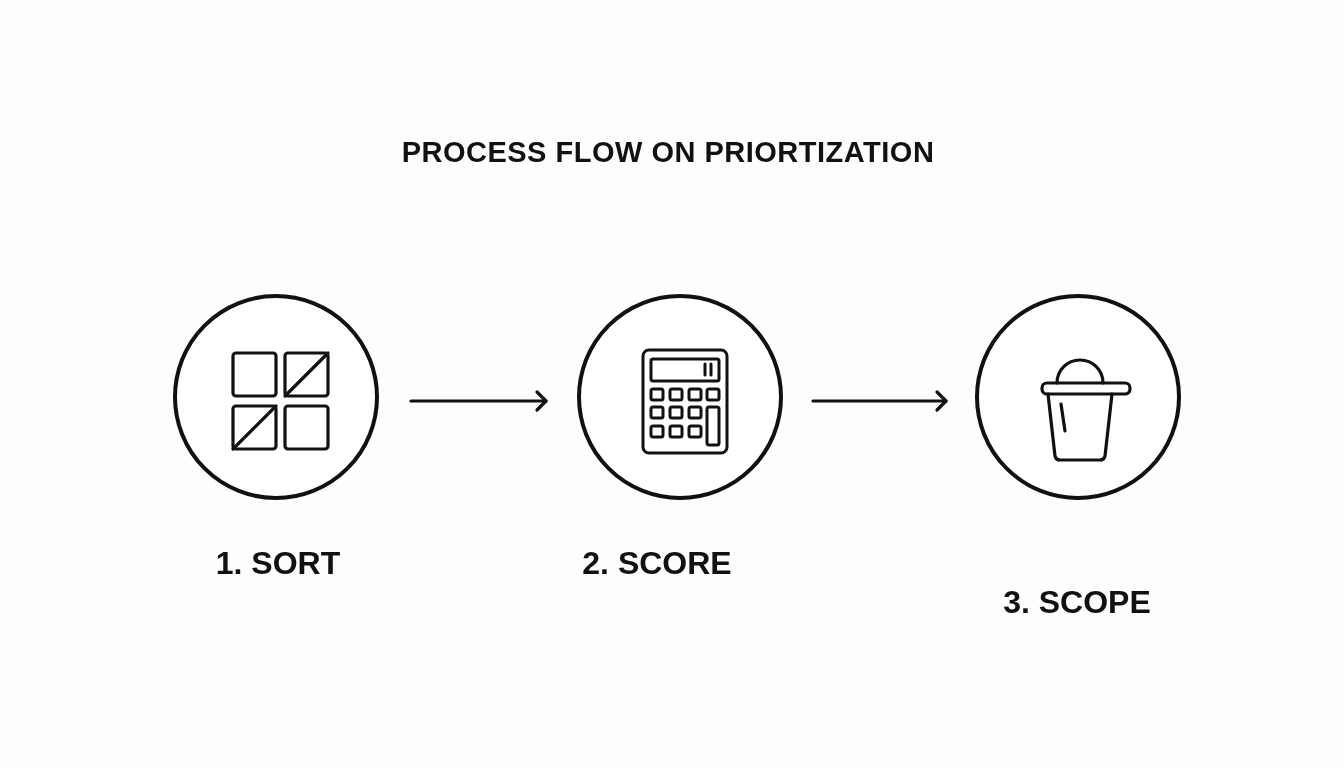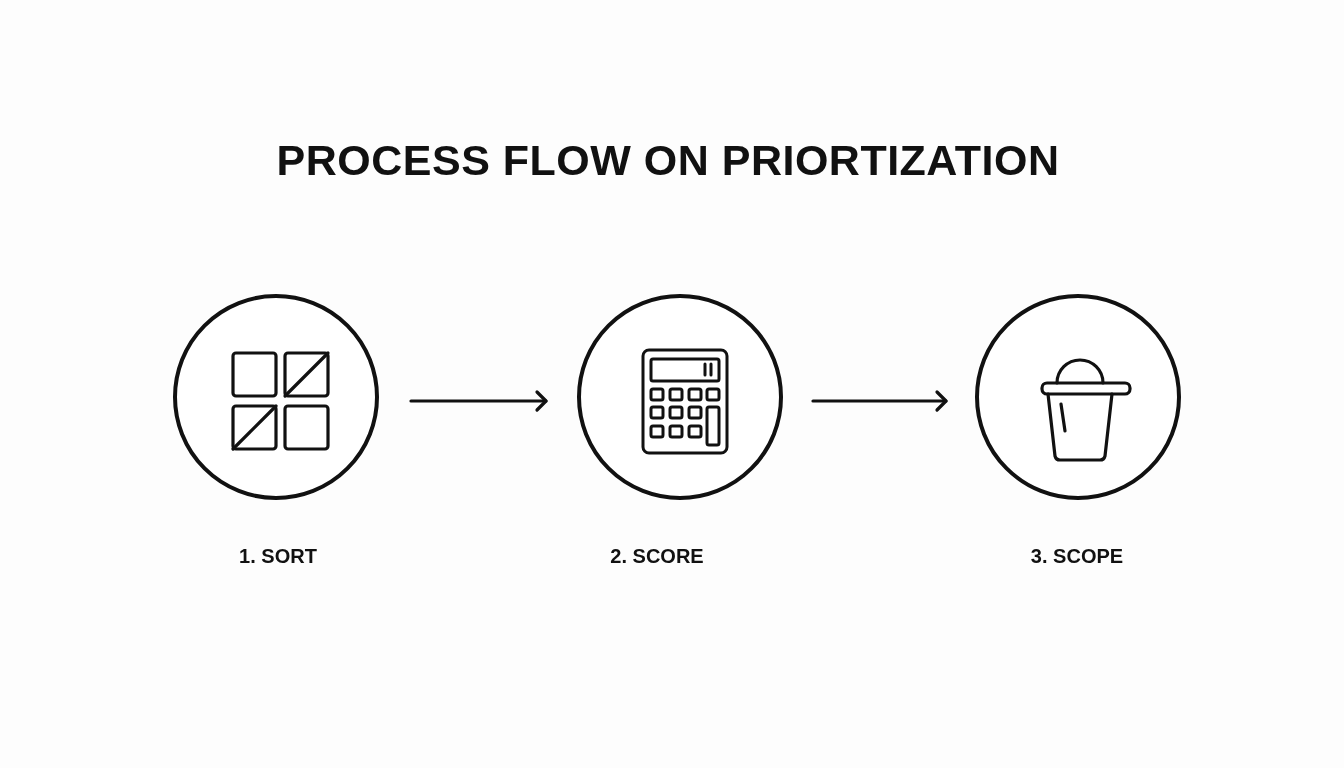--- a/index.html
+++ b/index.html
@@ -3,32 +3,32 @@
   <meta charset="utf-8">
   <style>
     html, body { margin: 0; padding: 0; }
     body {
       width: 1344px; height: 768px; background: #fdfdfd;
       position: relative; overflow: hidden;
       font-family: "Liberation Sans", "DejaVu Sans", sans-serif; color: #111;
     }
     .title {
       position: absolute; left: 0; width: 1344px; top: 136px;
-      text-align: center; font-size: 43px; font-weight: 700; letter-spacing: 0.5px;
+      text-align: center; font-size: 29px; font-weight: 700; letter-spacing: 0.5px;
       color: #111;
     }
     .title span { display: inline-block; margin-left: -8px; }
     .step-circle {
       position: absolute; width: 206px; height: 206px; border-radius: 50%;
       border: 4px solid #111; box-sizing: border-box; background: #fff;
     }
     .step-circle svg { position: absolute; left: 0; top: 0; width: 198px; height: 198px; }
     .arrow { position: absolute; }
     .label {
-      position: absolute; top: 545px; font-size: 20px; font-weight: 700; color: #111;
+      position: absolute; top: 545px; font-size: 32px; font-weight: 700; color: #111;
       width: 260px; text-align: center;
     }
   </style>
 </head>
 <body>
 
 <div class="title"><span>PROCESS FLOW ON PRIORTIZATION</span></div>
 
 <div class="step-circle" style="left:173px; top:294px;">
   <svg viewBox="0 0 198 198">
@@ -85,13 +85,13 @@
       <path d="M78 85 A 23 23 0 0 1 124 85"></path>
       <rect x="63" y="85" width="88" height="11" rx="5"></rect>
       <path d="M69 96 L 76 158 Q 77 162 81 162 L 121 162 Q 125 162 126 158 L 133 96"></path>
       <line x1="82" y1="106" x2="86" y2="133"></line>
     </g>
   </svg>
 </div>
 
 <div class="label" style="left:148px;">1. SORT</div>
 <div class="label" style="left:527px;">2. SCORE</div>
-<div class="label" style="left:947px;">3. SCOPE</div>
+<div class="label" style="left:947px;margin-top:39px;">3. SCOPE</div>
 
 </body></html>

